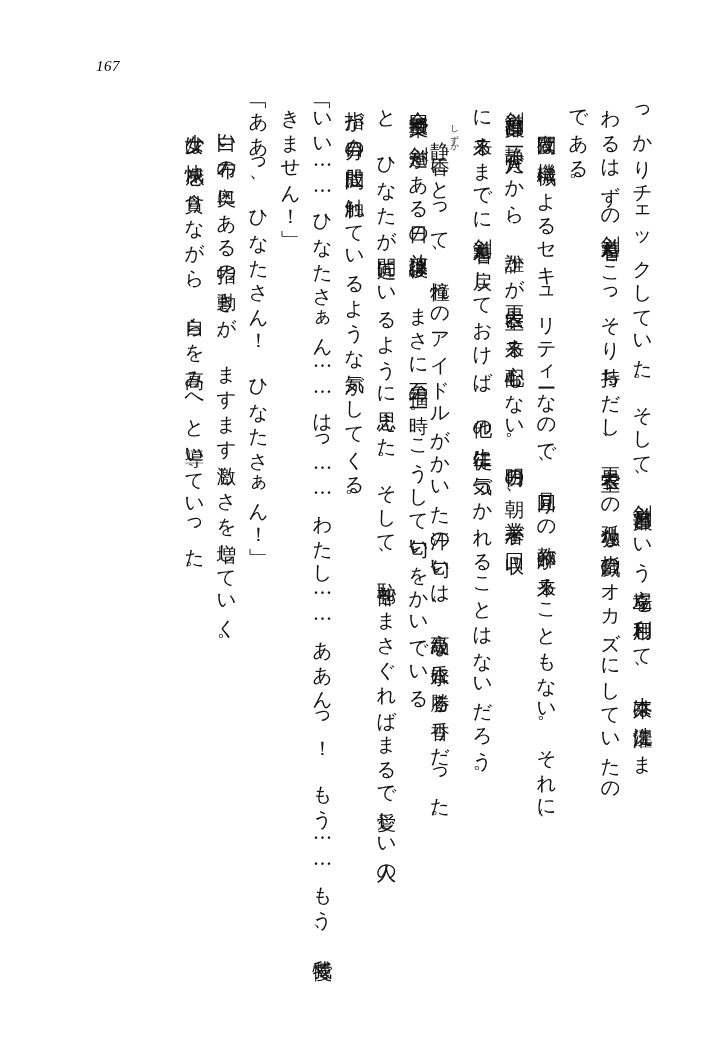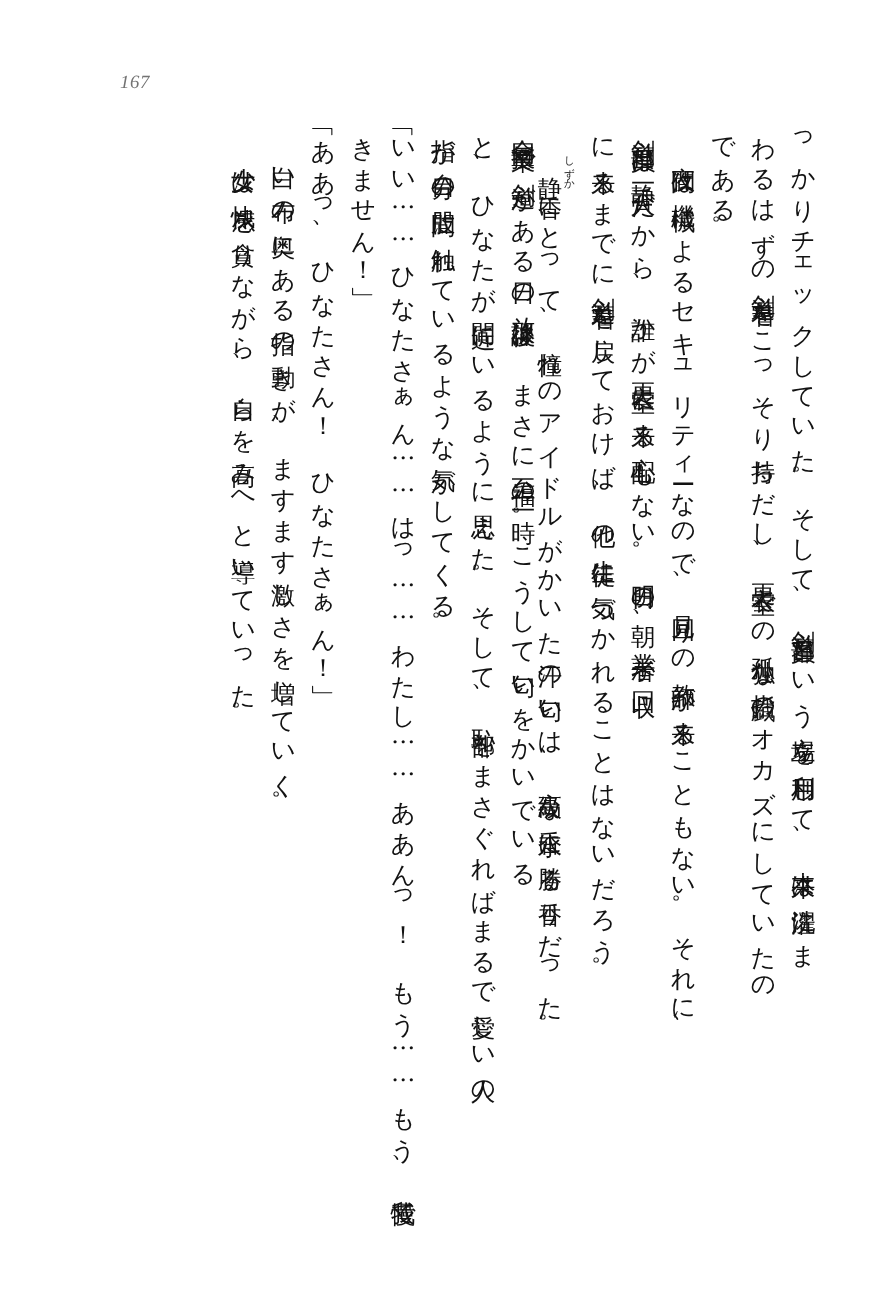--- a/index.html
+++ b/index.html
@@ -20,21 +20,21 @@
     height: 1050px;
     background: #ffffff;
   }
   .page-number {
     position: absolute;
     top: 58px;
     left: 96px;
     font-family: "Liberation Serif", serif;
     font-size: 15px;
     font-style: italic;
-    color: #737373;
+    color: #000000;
     letter-spacing: 0.5px;
     text-align: center;
   }
   .text-body {
     position: absolute;
     top: 96px;
     right: 56px;
     bottom: 52px;
     left: 88px;
     display: flex;

